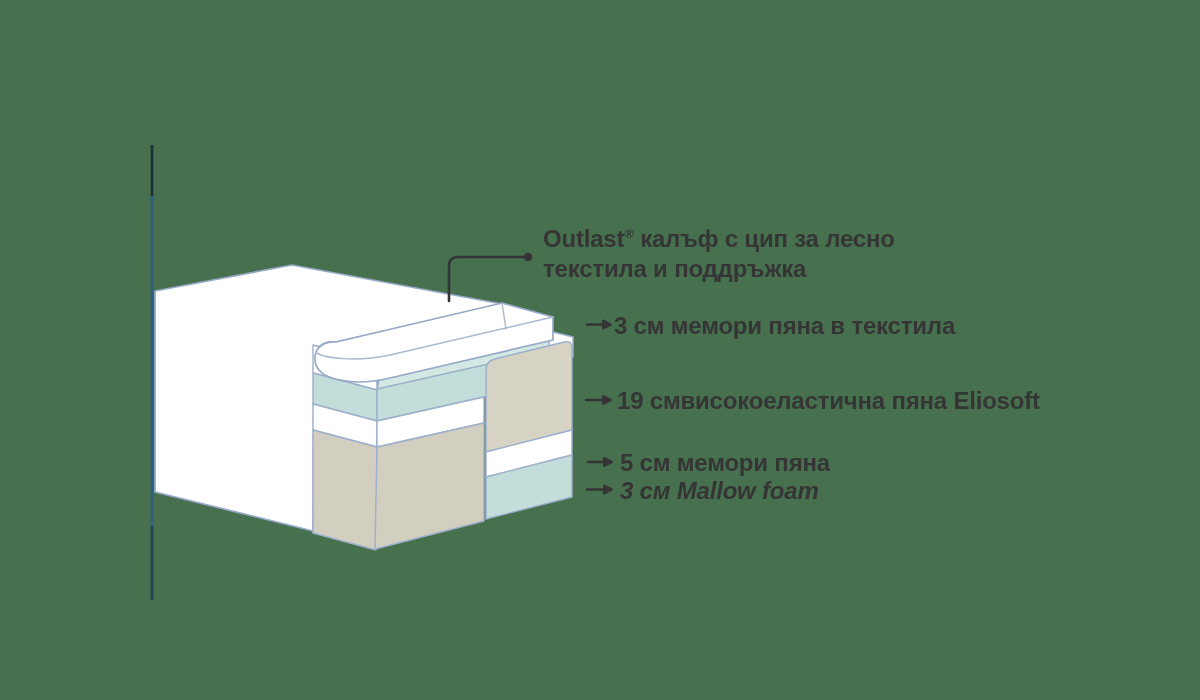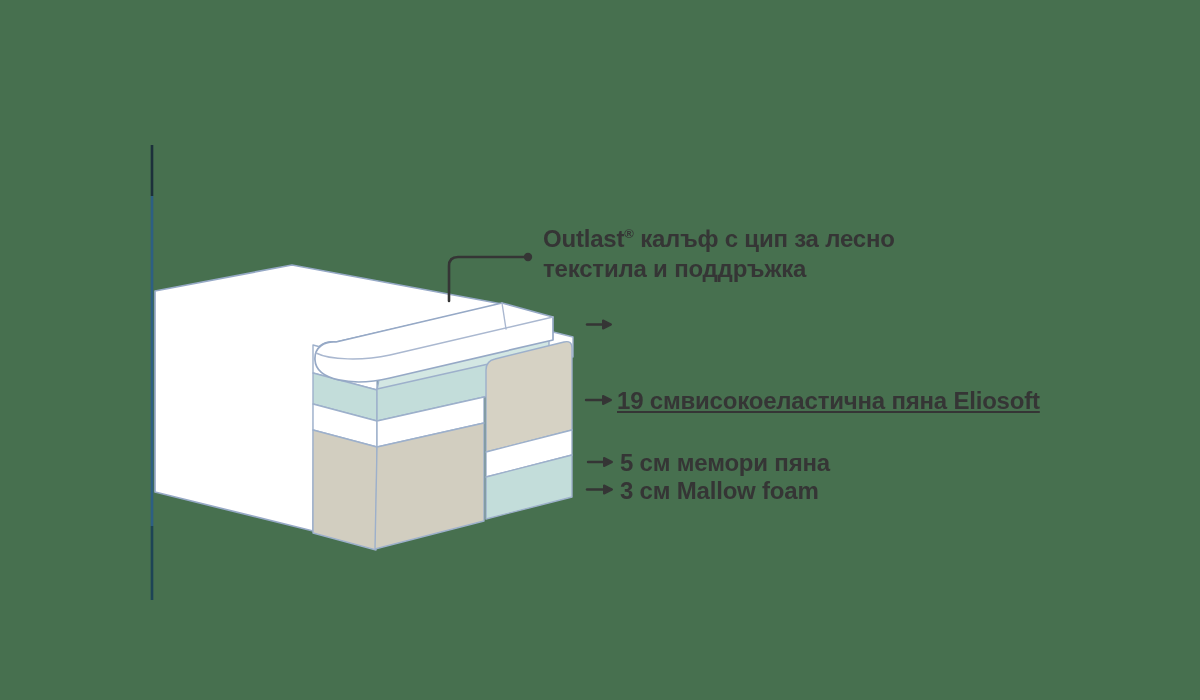--- a/index.html
+++ b/index.html
@@ -92,19 +92,20 @@
         <polygon class="arrow-head" points="604,485.5 604,493.5 612,489.5"></polygon>
       </g>
     </g>
   </svg>
 
   <div class="label cover-label" style="left:543px;top:224px;">
     <div><span>Outlast</span><sup>®</sup><span> калъф с цип за лесно</span></div>
     <div>текстила и поддръжка</div>
   </div>
 
+  <div class="label" style="left:614px;top:311px;">3 см мемори пяна в текстила</div>
 
-  <div class="label" style="left:617px;top:386px;text-decoration:underline;">19 смвисокоеластична пяна Eliosoft</div>
+  <div class="label" style="left:617px;top:386px;">19 смвисокоеластична пяна Eliosoft</div>
 
   <div class="label" style="left:620px;top:448px;text-align:right;">5 см мемори пяна</div>
 
-  <div class="label" style="left:620px;top:476px;">3 см Mallow foam</div>
+  <div class="label" style="left:620px;top:476px;font-style:italic;">3 см Mallow foam</div>
 </div>
 
 </body></html>

